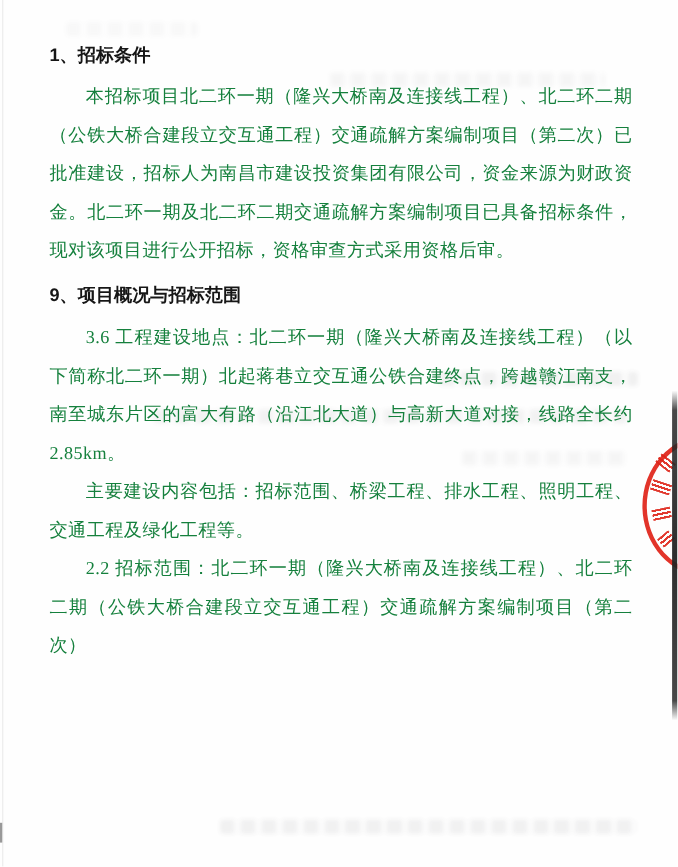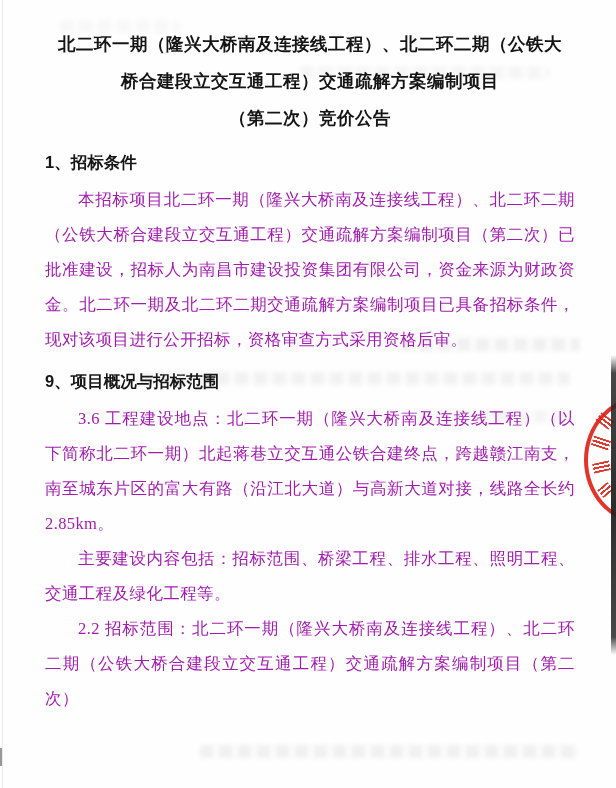--- a/index.html
+++ b/index.html
@@ -39,21 +39,21 @@
     color: #161616;
     margin-top: 7px;
   }
   .para {
     margin: 0;
     font-size: 16.5px;
     line-height: 35px;
     text-align: justify;
     text-indent: 2em;
     letter-spacing: 0.4px;
-    color: #a21caf;
+    color: #15803d;
   }
   .para.first-after-heading { margin-top: 2px; }
 
   
   .seal {
     position: absolute;
     left: 584px;
     top: 396px;
     width: 116px;
     height: 128px;
@@ -138,25 +138,20 @@
   <div class="ghost g3"></div>
   <div class="ghost g4"></div>
   <div class="ghost g5"></div>
   <div class="ghost g6"></div>
 
   <div class="left-line"></div>
   <div class="left-mark"></div>
 
   <div class="content">
 
-    <div class="doc-title">
-      <div>北二环一期（隆兴大桥南及连接线工程）、北二环二期（公铁大</div>
-      <div>桥合建段立交互通工程）交通疏解方案编制项目</div>
-      <div>（第二次）竞价公告</div>
-    </div>
 
     <div class="heading">1、招标条件</div>
 
     <p class="para first-after-heading">本招标项目北二环一期（隆兴大桥南及连接线工程）、北二环二期（公铁大桥合建段立交互通工程）交通疏解方案编制项目（第二次）已批准建设，招标人为南昌市建设投资集团有限公司，资金来源为财政资金。北二环一期及北二环二期交通疏解方案编制项目已具备招标条件，现对该项目进行公开招标，资格审查方式采用资格后审。</p>
 
     <div class="heading">9、项目概况与招标范围</div>
 
     <p class="para first-after-heading">3.6 工程建设地点：北二环一期（隆兴大桥南及连接线工程）（以下简称北二环一期）北起蒋巷立交互通公铁合建终点，跨越赣江南支，南至城东片区的富大有路（沿江北大道）与高新大道对接，线路全长约 2.85km。</p>
     <p class="para">主要建设内容包括：招标范围、桥梁工程、排水工程、照明工程、交通工程及绿化工程等。</p>
     <p class="para">2.2 招标范围：北二环一期（隆兴大桥南及连接线工程）、北二环二期（公铁大桥合建段立交互通工程）交通疏解方案编制项目（第二次）</p>

